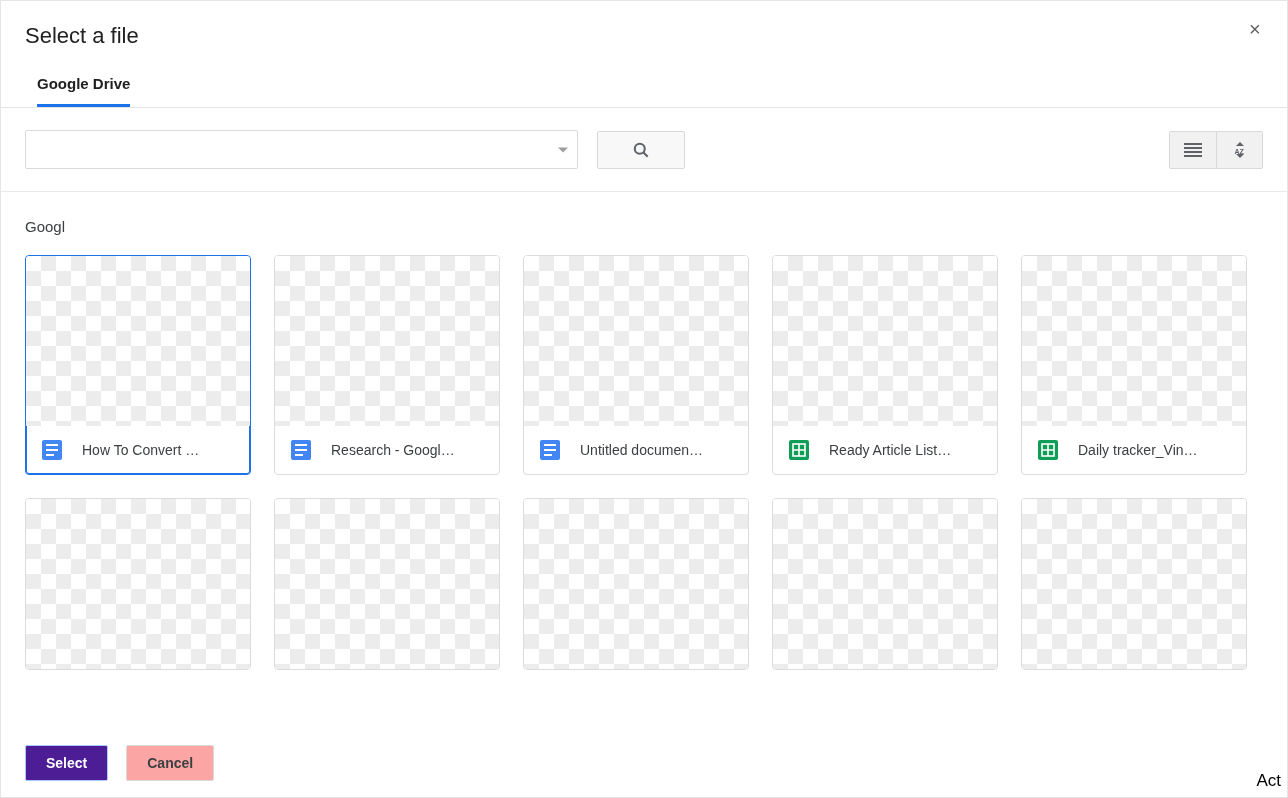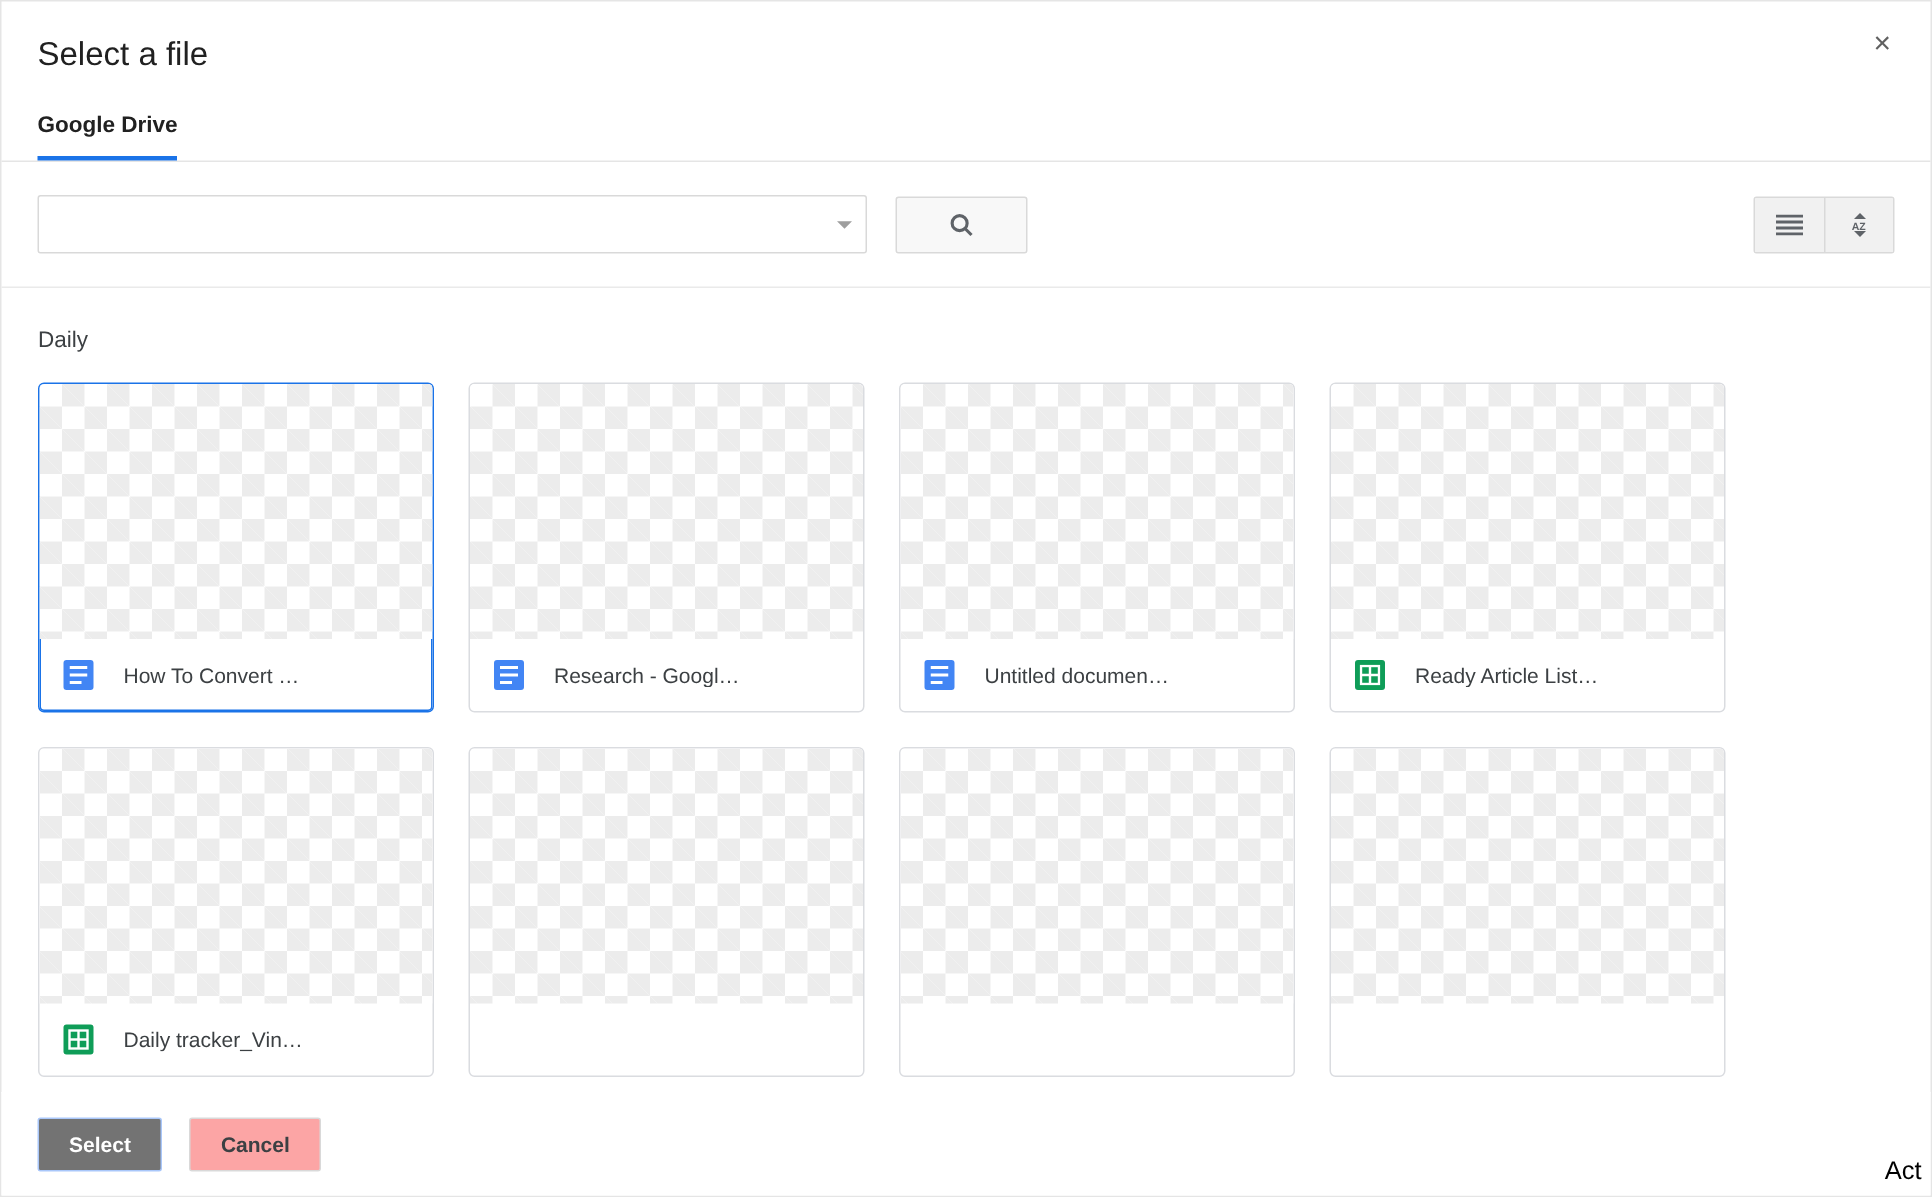--- a/index.html
+++ b/index.html
@@ -34,21 +34,21 @@
       right: 22px;
       width: 16px;
       height: 16px;
       cursor: pointer;
       color: #616161;
       font-size: 20px;
       line-height: 12px;
       font-family: Arial, sans-serif;
     }
     .tabs {
-      padding: 0 24px;
+      padding: 0 36px;
       border-bottom: 1px solid #e5e5e5;
     }
     .tab {
       display: inline-block;
       padding: 16px 0 12px 0;
       font-size: 15px;
       font-weight: 700;
       color: #212121;
       border-bottom: 3px solid #1a73e8;
       cursor: pointer;
@@ -128,21 +128,21 @@
       font-size: 15px;
       color: #3c4043;
       margin: 6px 0 20px 0;
     }
     .grid {
       display: flex;
       flex-wrap: wrap;
       gap: 23px;
     }
     .file-card {
-      width: 264px;
+      width: 226px;
       border: 1px solid #dadce0;
       border-radius: 4px;
       background: #fff;
       cursor: pointer;
       overflow: hidden;
     }
     .file-card.selected {
       border: 1px solid #1a73e8;
       box-shadow: 0 0 0 1px #1a73e8 inset;
     }
@@ -194,21 +194,21 @@
       border-radius: 2px;
       font-size: 14px;
       font-weight: 700;
       cursor: pointer;
       display: inline-flex;
       align-items: center;
       justify-content: center;
       border: 1px solid transparent;
     }
     .btn-primary {
-      background: #737373;
+      background: #4c1d95;
       color: #fff;
       border-color: #a9c7fa;
       text-align: center;
     }
     .btn-secondary {
       background: #fca5a5;
       color: #3c4043;
       border: 1px solid #d9d9d9;
     }
     .watermark {
@@ -261,21 +261,21 @@
         <svg width="18" height="18" viewBox="0 0 18 18" fill="currentColor">
           <polygon points="9,1 5,5 13,5"></polygon>
           <text x="3.5" y="12.5" font-size="7" font-family="Arial" font-weight="bold">AZ</text>
           <polygon points="9,17 5,13 13,13"></polygon>
         </svg>
       </div>
     </div>
   </div>
 
   <div class="content">
-    <div class="section-label">Daily</div>
+    <div class="section-label">Googl</div>
     <div class="grid" id="file-grid">
         <div class="file-card selected">
           <div class="thumb"></div>
           <div class="card-footer">
             <div class="file-icon docs">
               <svg width="12" height="14" viewBox="0 0 12 14" fill="#fff">
                 <rect x="0" y="1" width="12" height="2"></rect>
                 <rect x="0" y="6" width="12" height="2"></rect>
                 <rect x="0" y="11" width="8" height="2"></rect>
               </svg>

